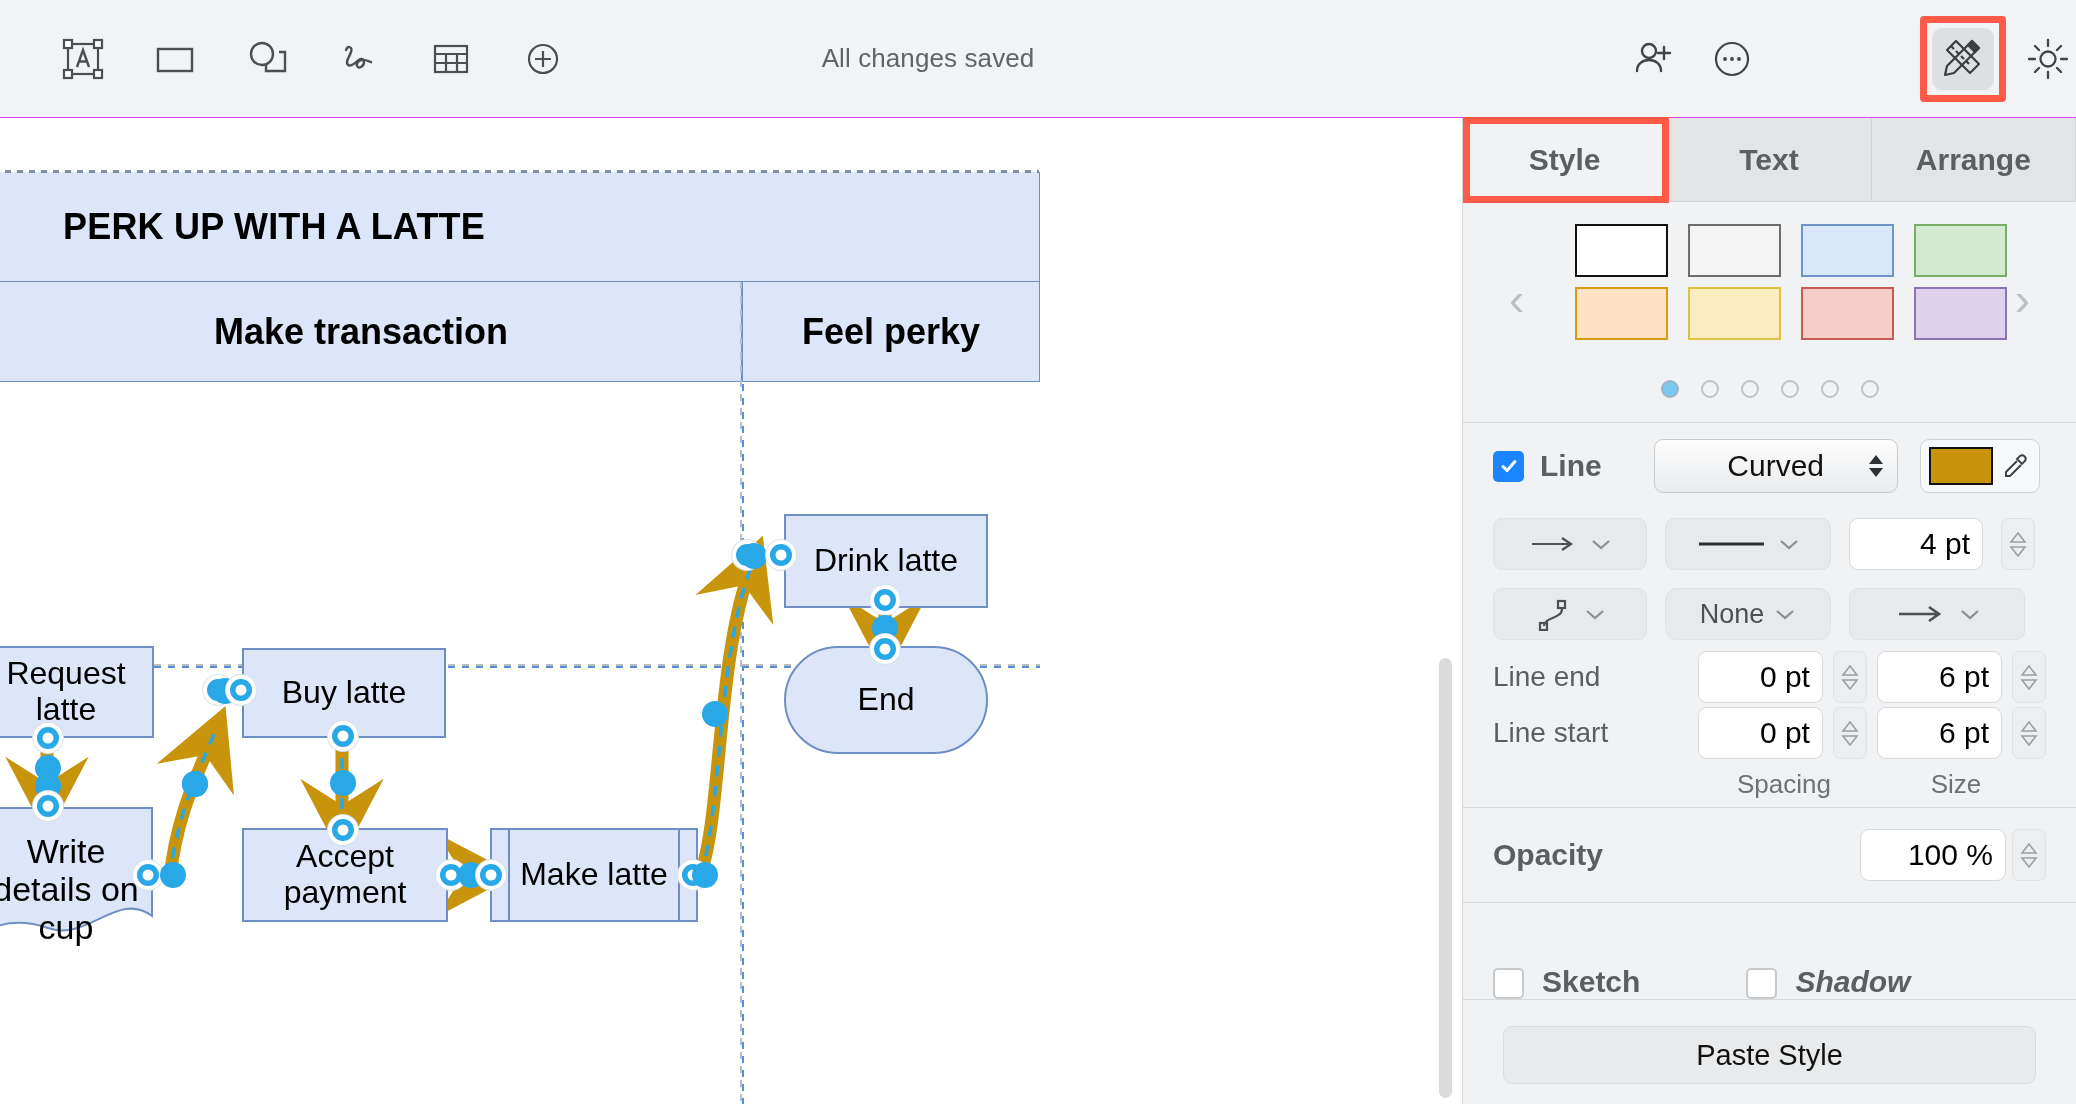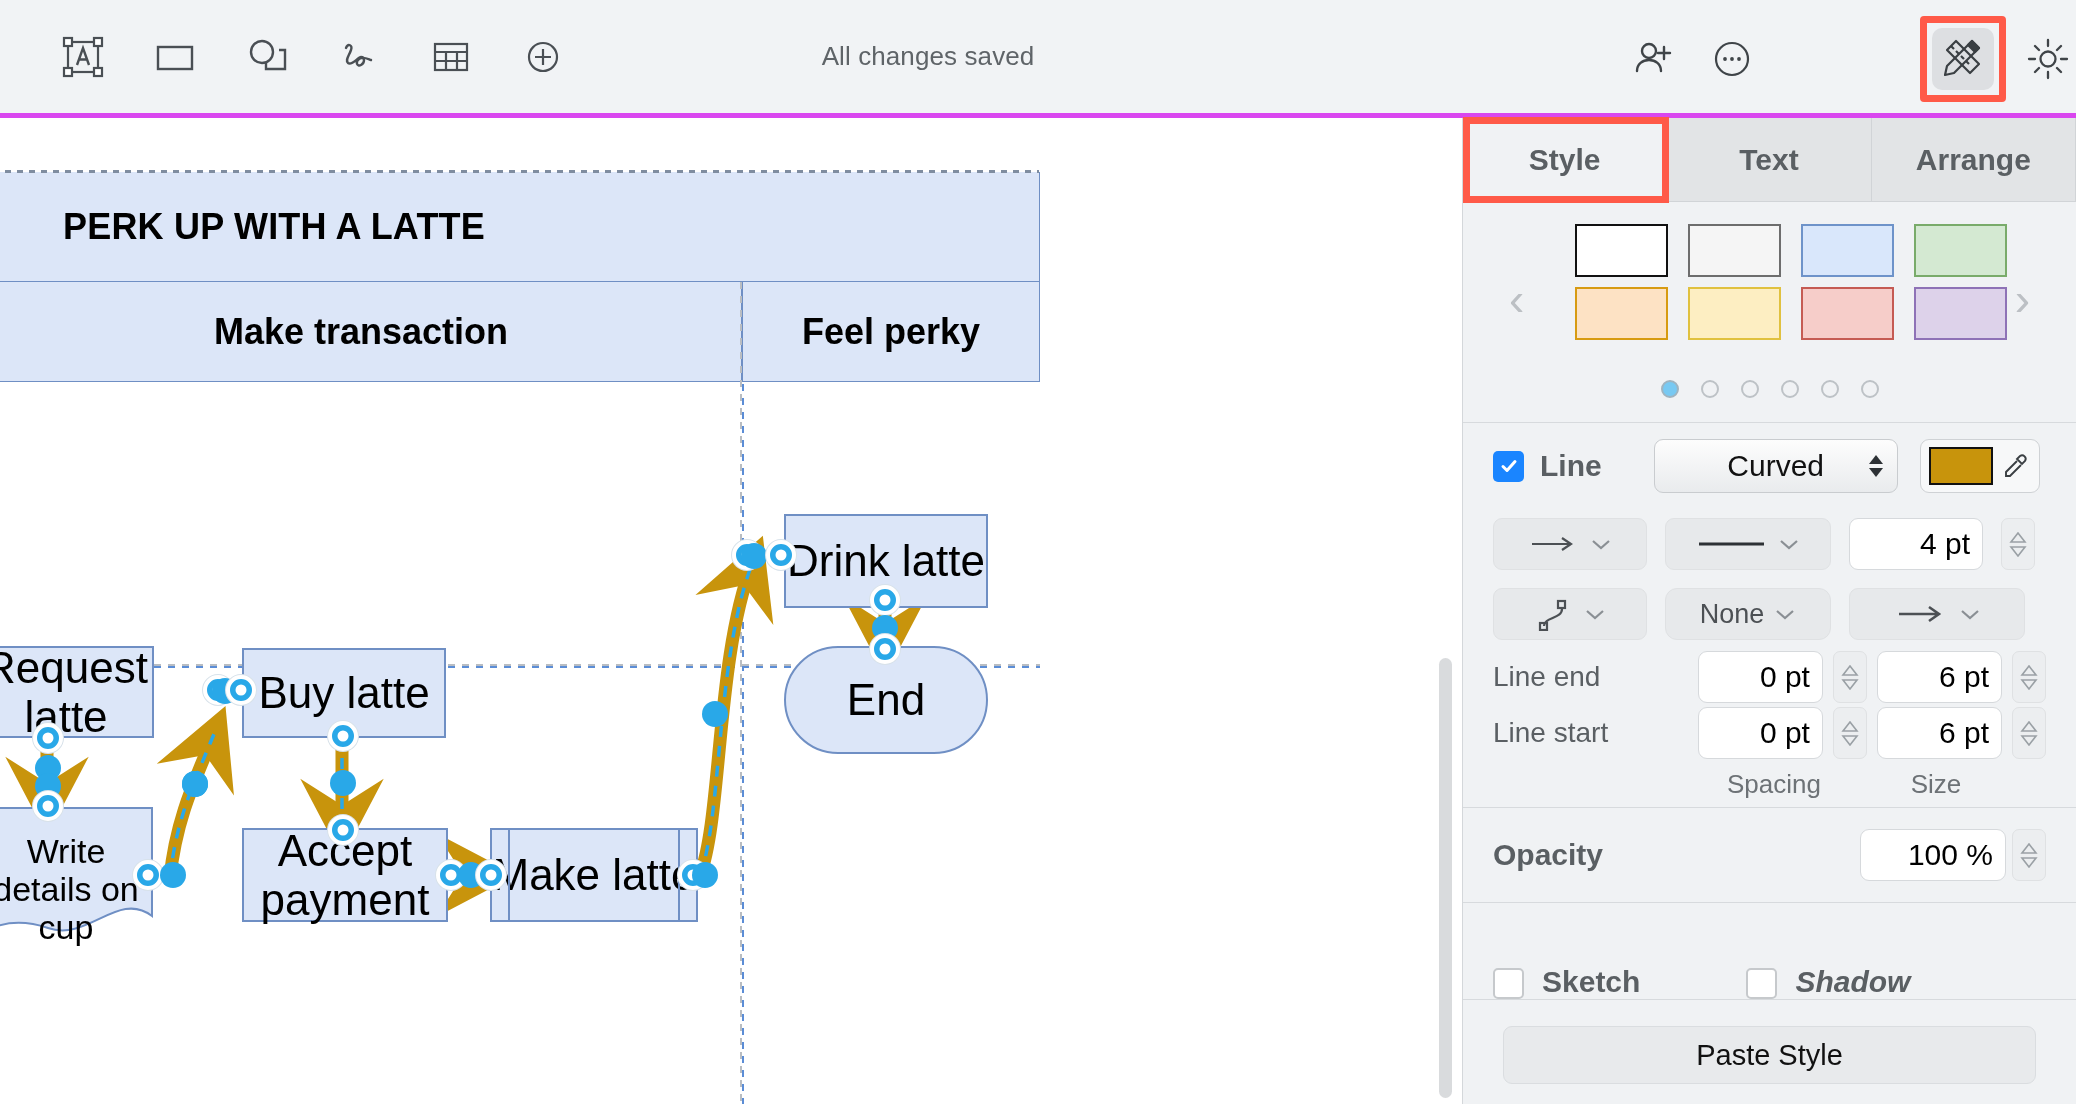--- a/index.html
+++ b/index.html
@@ -10,21 +10,21 @@
     font-family: "Liberation Sans", sans-serif;
     background: #ffffff;
   }
   #app { position: relative; width: 2076px; height: 1104px; }
 
   
   .toolbar {
     position: absolute; top: 0; left: 0;
     width: 2076px; height: 118px;
     background: #f1f3f5;
-    border-bottom: 5px solid #d946ef;
+    border-bottom: 1px solid #d946ef;
     display: flex; align-items: center;
   }
   .tb-left { display: flex; align-items: center; gap: 36px; margin-left: 55px; }
   .tb-btn {
     width: 56px; height: 56px;
     display: flex; align-items: center; justify-content: center;
     border-radius: 7px; cursor: pointer;
   }
   .tb-btn svg { display: block; }
   .tb-center {
@@ -107,21 +107,21 @@
     background: repeating-linear-gradient(to right,#b9bdc2 0 7px, transparent 7px 14px);
   }
   .hdash-blue {
     position: absolute; left: 0; width: 1040px; height: 2px;
     background: repeating-linear-gradient(to right,#5b8dd6 0 7px, transparent 7px 14px);
   }
 
   .node {
     position: absolute; background: #dce6f8; border: 2px solid #6f8fc4;
     display: flex; align-items: center; justify-content: center;
-    text-align: center; font-size: 44px; color: #000; line-height: 1.12;
+    text-align: center; font-size: 32px; color: #000; line-height: 1.12;
   }
   .node.pill { border-radius: 999px; }
   .node .pp-bar {
     position: absolute; top: -2px; bottom: -2px; width: 2px; background: #6f8fc4;
   }
 
   .doc-shape { position: absolute; }
   .doc-label {
     position: absolute; left: 0; right: 0; top: 26px;
     text-align: center; font-size: 34px; line-height: 1.12; color: #000;
@@ -240,21 +240,21 @@
   .spin {
     width: 34px; height: 52px; border: 1px solid #dfe1e3; border-radius: 7px;
     background: #eceef0; display: flex; flex-direction: column;
     align-items: center; justify-content: center; gap: 3px; cursor: pointer;
     flex: 0 0 auto;
   }
   .spin svg { display: block; }
 
   .le-row { display: flex; align-items: center; gap: 10px; padding: 0 30px; height: 56px; }
   .le-label { width: 200px; font-size: 28px; color: #5a5f63; }
-  .col-caption-row { display: flex; padding: 0 30px; height: 46px; align-items: center; }
+  .col-caption-row { display: flex; padding: 0 30px; height: 46px; align-items: center; gap: 10px; }
   .cap { font-size: 26px; color: #6d7276; text-align: center; }
 
   .opacity-row { display: flex; align-items: center; padding: 0 30px; height: 94px; }
   .chkrow { display: flex; align-items: flex-end; padding: 0 30px; height: 96px; gap: 18px; }
   .paste-btn {
     margin: 26px 40px 0 40px; height: 58px; border-radius: 9px;
     background: #e8eaec; border: 1px solid #dadde0;
     display: flex; align-items: center; justify-content: center;
     font-size: 29px; color: #111; cursor: pointer;
   }

